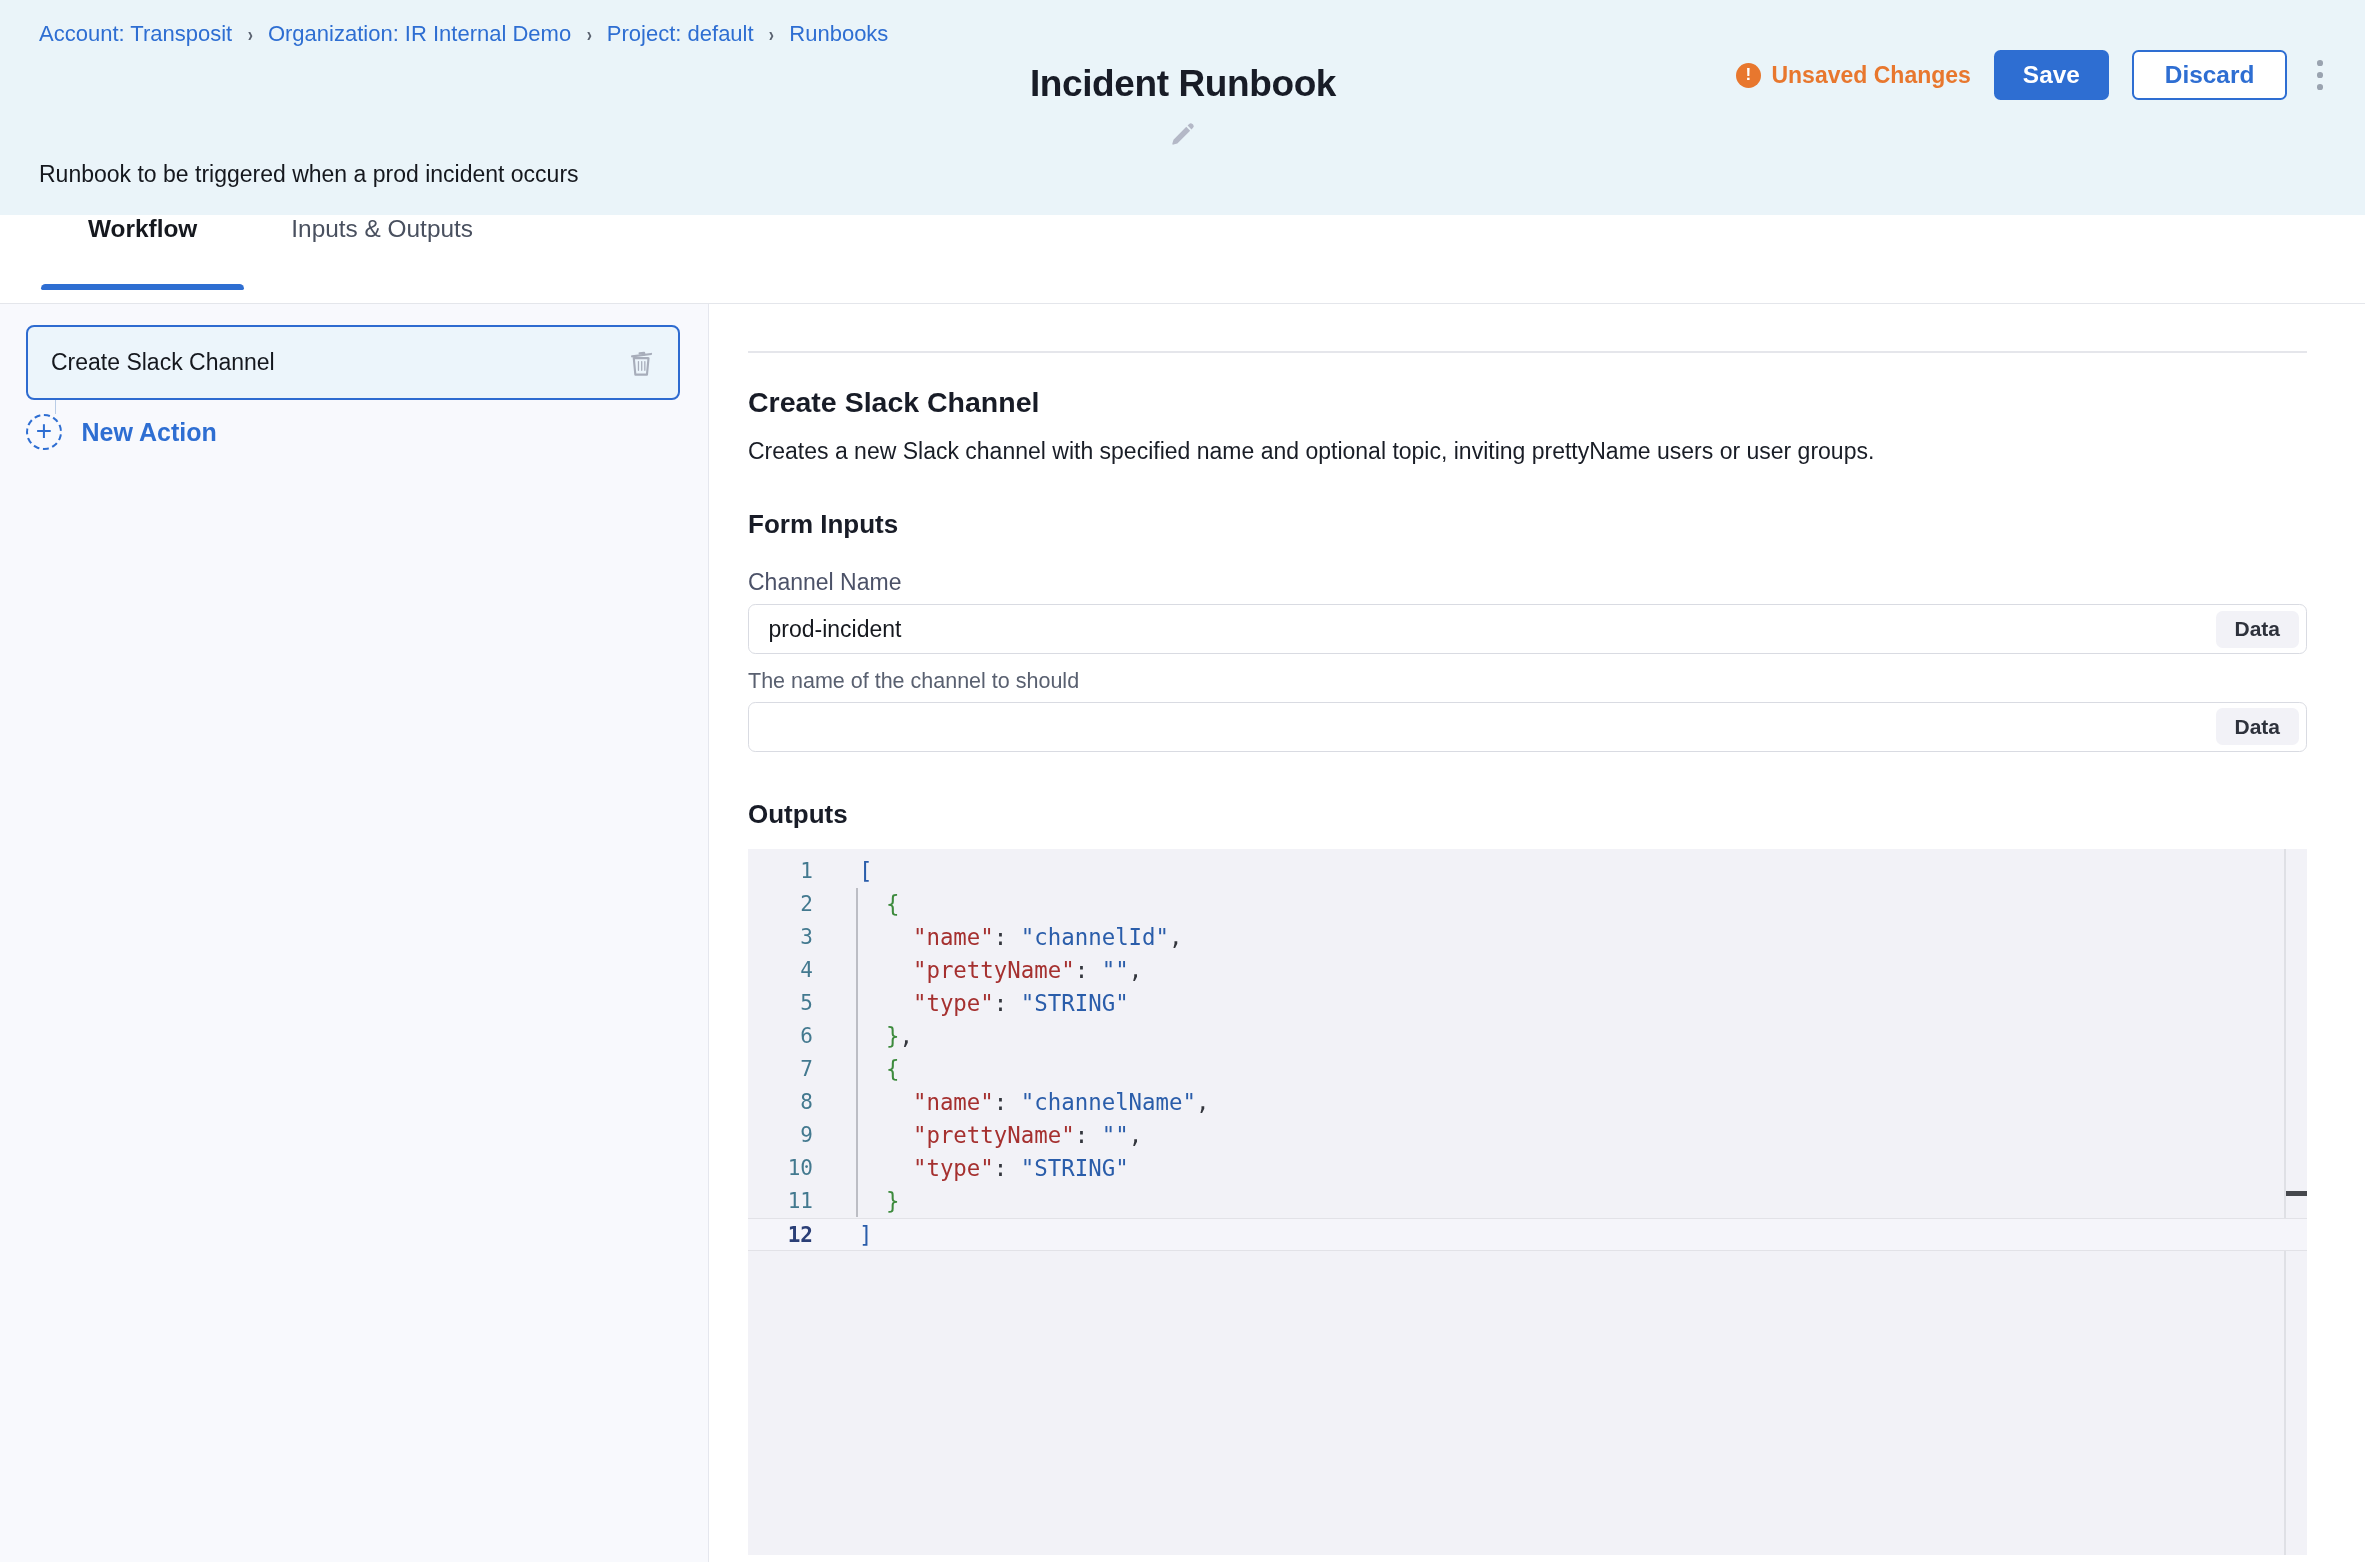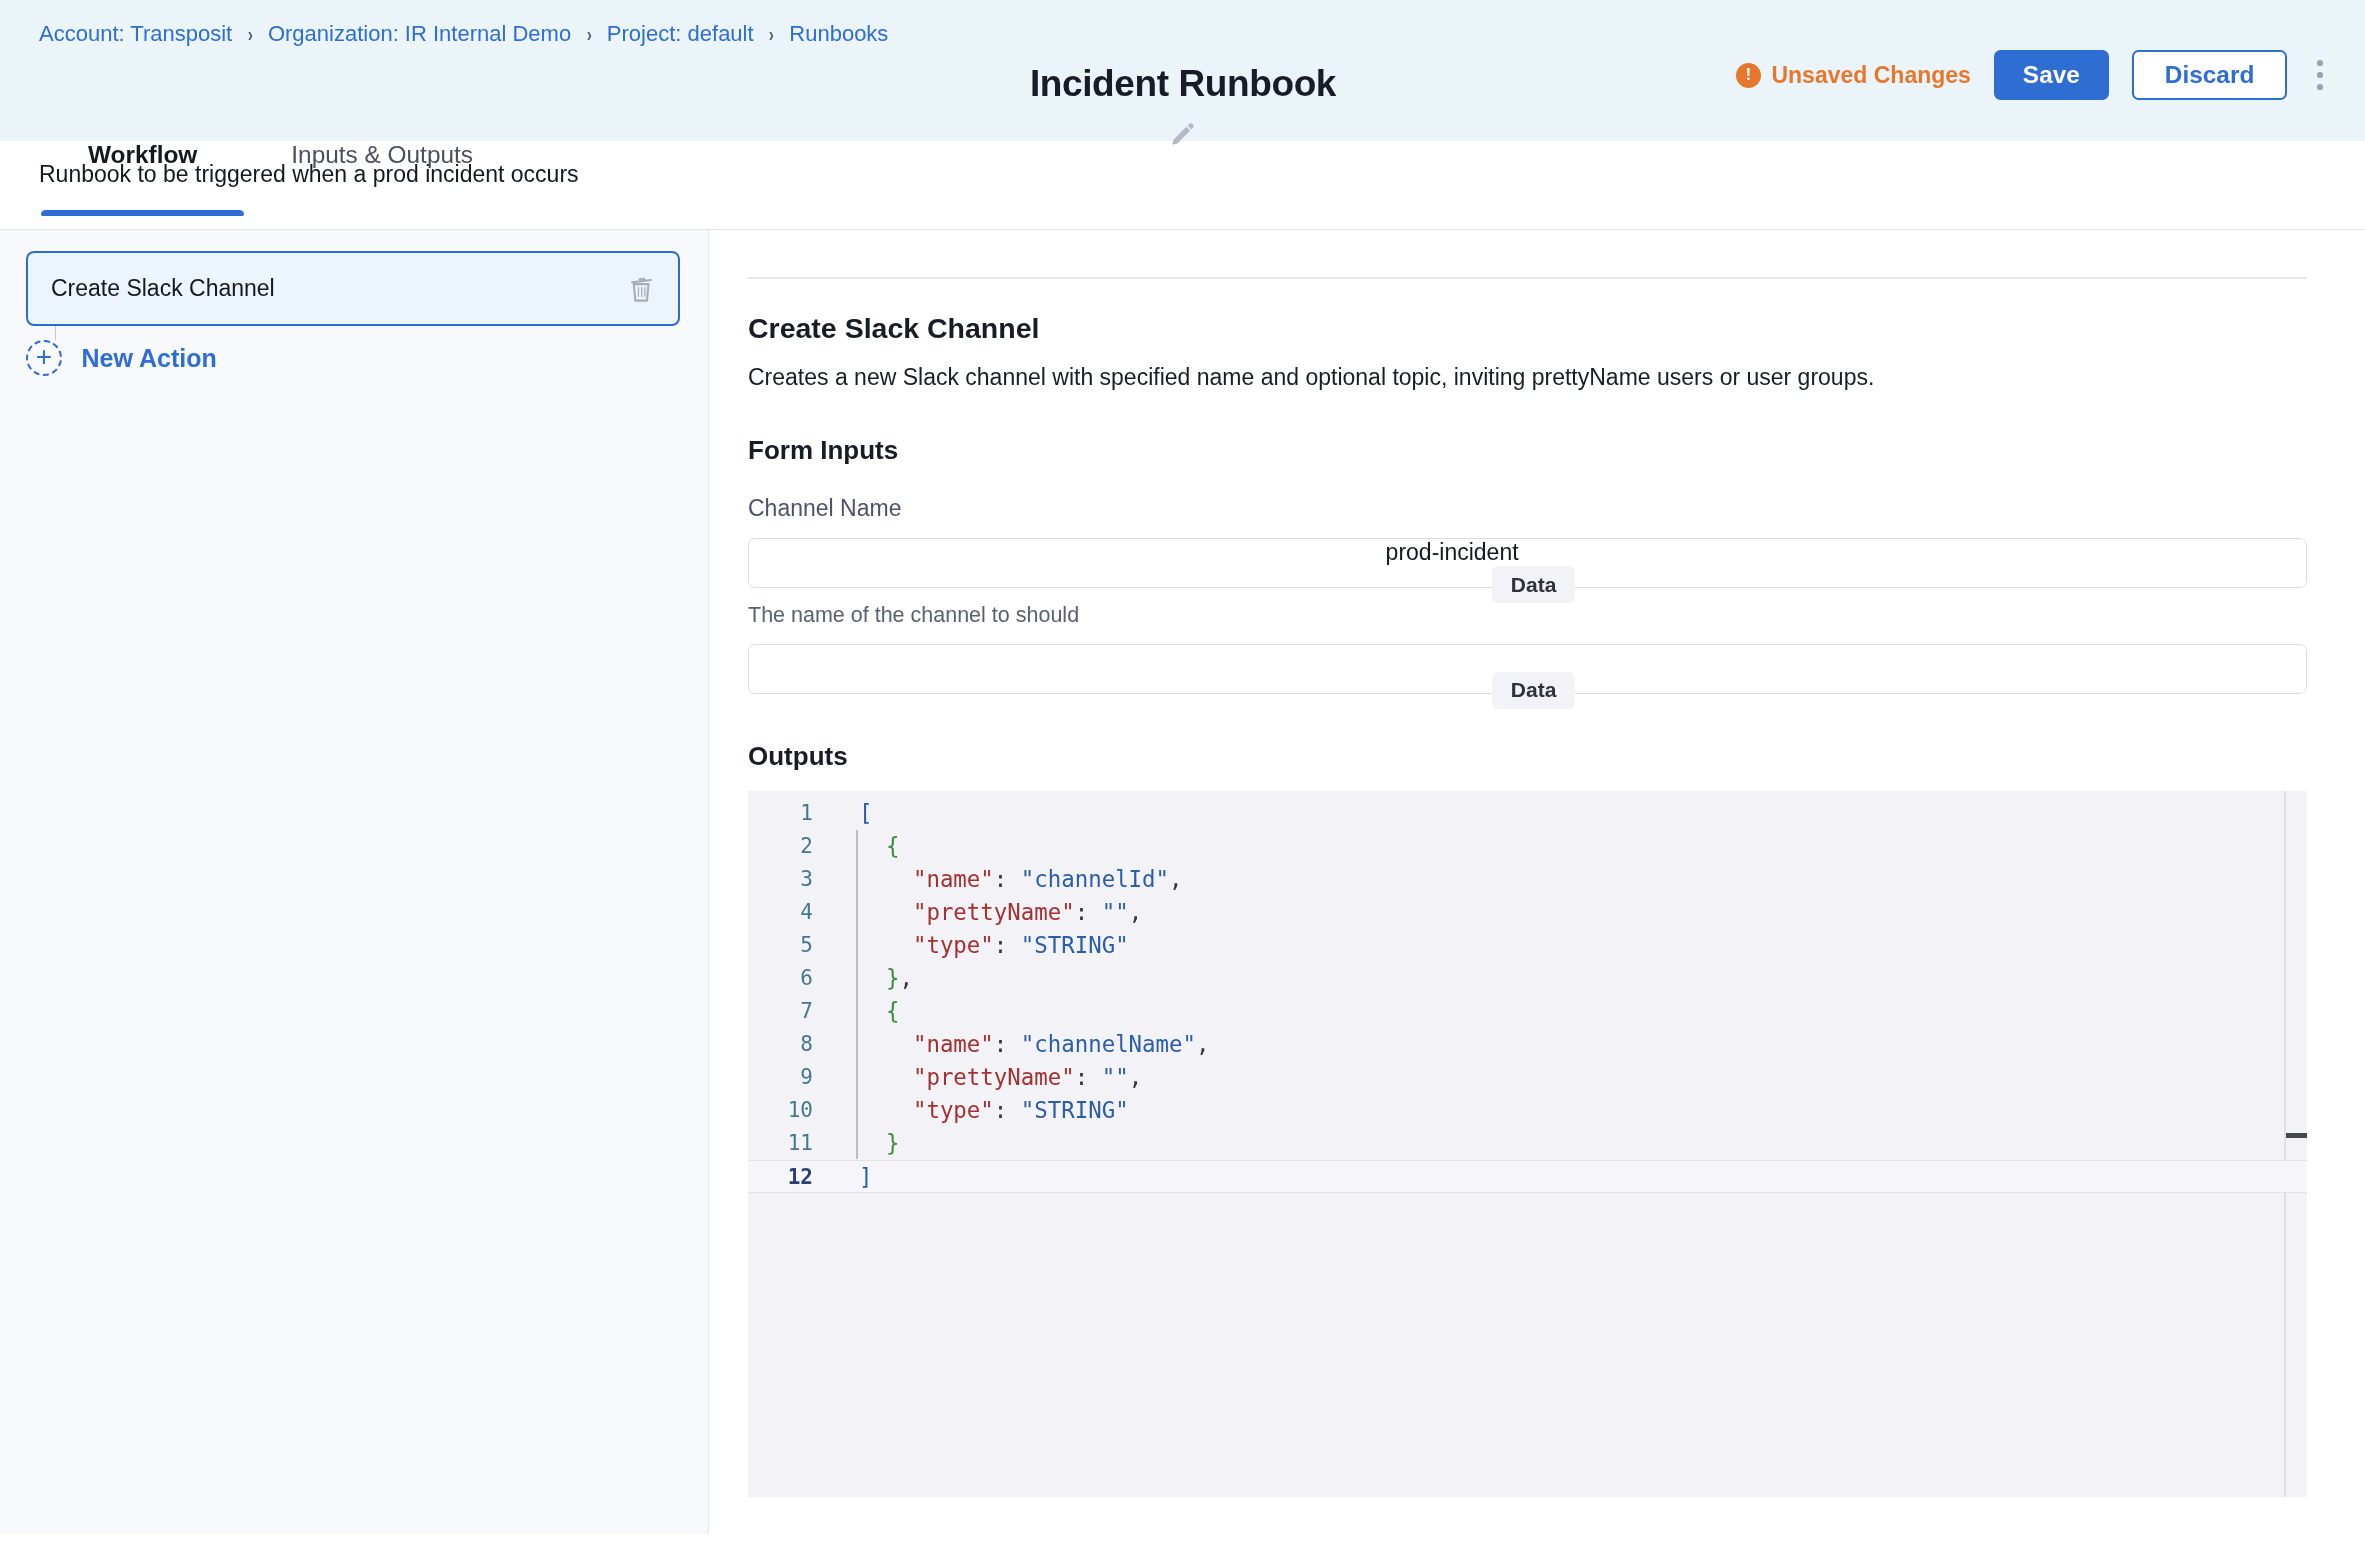--- a/index.html
+++ b/index.html
@@ -20,21 +20,21 @@
     --tok-bracket: #2a5daa;
     --tok-brace: #3d8b3d;
     --tok-plain: #33363d;
     --line-num: #43798f;
     --line-num-active: #2b3f77;
   }
 
   
   .header {
     background: var(--header-bg);
-    height: 141px;
+    height: 215px;
     padding: 21px 39px 0 39px;
     position: relative;
   }
   .breadcrumb { display: flex; align-items: center; font-size: 22px; }
   .breadcrumb a { color: var(--accent-blue); text-decoration: none; cursor: pointer; }
   .crumb-sep { color: #5a6270; font-size: 19.5px; margin: 0 14.6px; font-weight: 700; transform: scaleX(.8); }
   .title-row { display: flex; align-items: center; gap: 14px; margin-top: 16.3px; flex-direction: column; }
   .page-title { font-size: 37px; font-weight: 700; color: #181c27; letter-spacing: -0.4px; }
   .pencil-btn { background: none; border: none; cursor: pointer; line-height: 0; }
   .subtitle { font-size: 23px; margin-top: 13px; color: #15181e; }
@@ -95,23 +95,23 @@
   .top-divider { height: 1.6px; background: #e5e6eb; margin-top: 47px; }
   .action-title { font-size: 28.5px; font-weight: 700; color: #181c27; margin-top: 33px; }
   .action-desc { font-size: 23px; color: #191d26; margin-top: 19.5px; }
   .section-heading { font-size: 26px; font-weight: 700; color: #181c27; }
   .h-form { margin-top: 44px; }
   .h-outputs { margin-top: 47px; }
   .field-label { font-size: 23px; color: #4c5268; }
   .fl-1 { margin-top: 29px; }
   .fl-2 { margin-top: 34px; }
   .input-wrap {
-    margin-top: 16px; height: 50px; background: #fff;
+    margin-top: 8px; height: 50px; background: #fff;
     border: 1.6px solid #d9dbe2; border-radius: 7.3px;
-    display: flex; align-items: center; padding: 0 7.3px 0 19.5px; flex-direction: column;
+    display: flex; align-items: center; padding: 0 7.3px 0 19.5px;
   }
   .input-value {
     flex: 1; border: none; outline: none; background: transparent;
     font-size: 23px; color: #15181e; font-family: inherit; height: 100%;
   }
   .data-chip {
     height: 37px; padding: 0 18.7px; background: #f2f2f7; border: none; border-radius: 6.5px;
     font-size: 21px; font-weight: 600; color: #2e323c; font-family: inherit;
     display: flex; align-items: center; cursor: pointer; flex: none;
   }

